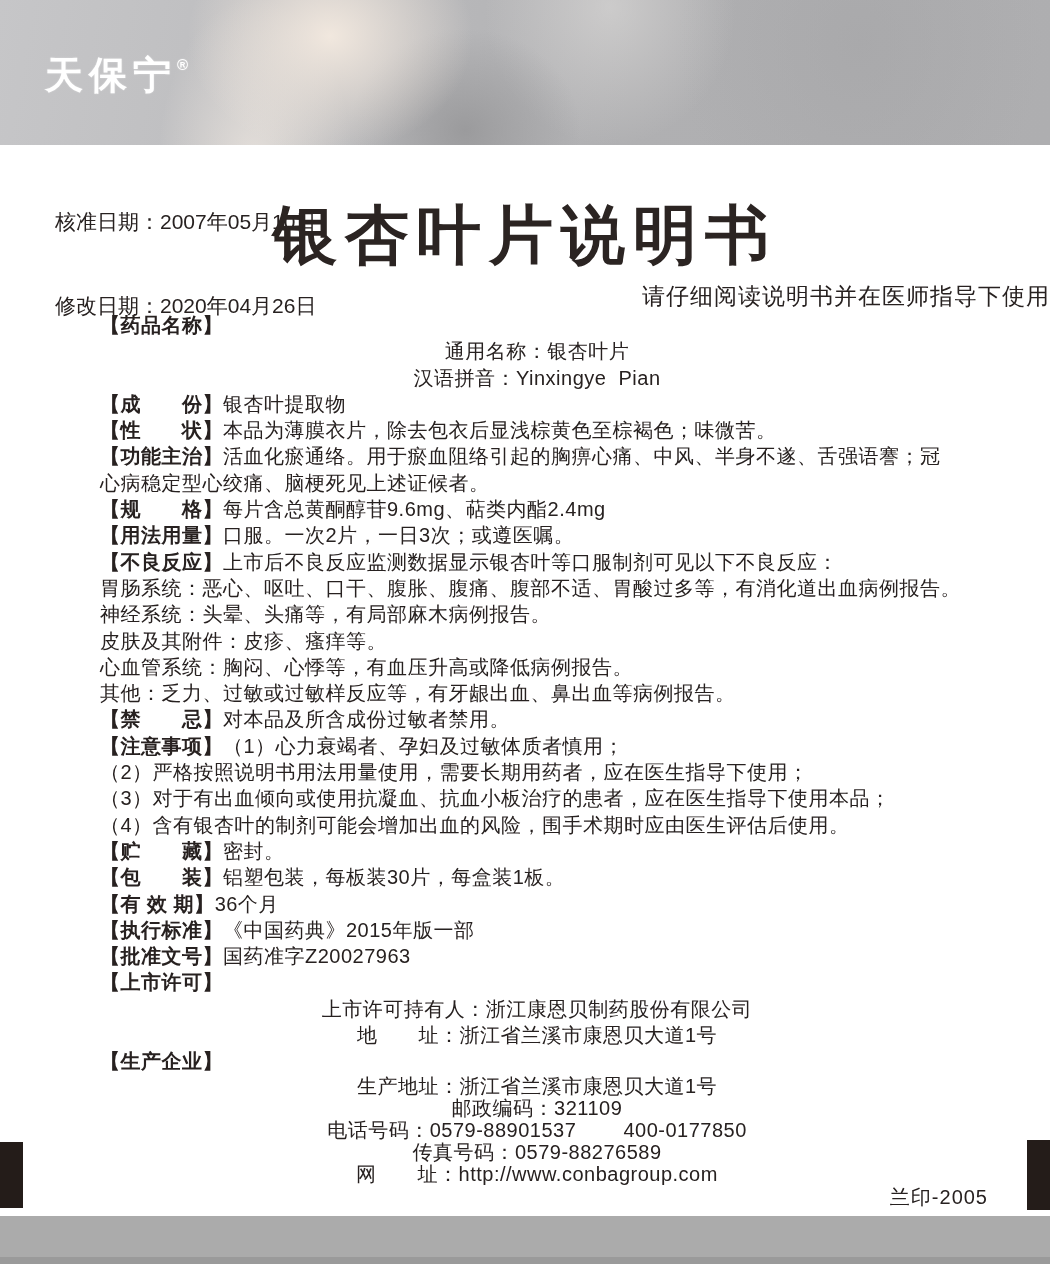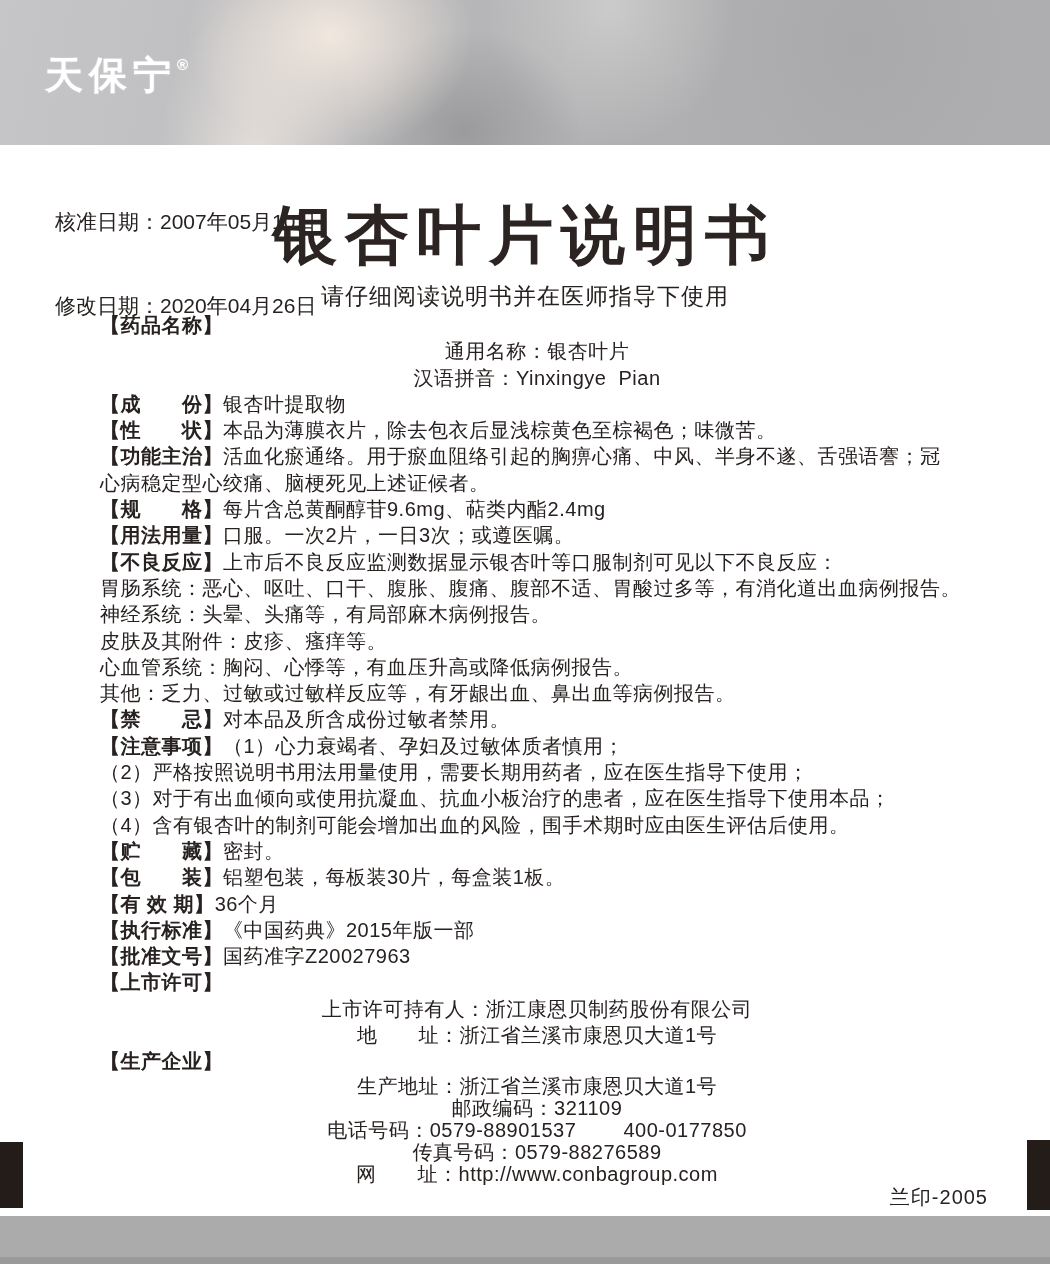--- a/index.html
+++ b/index.html
@@ -33,21 +33,21 @@
     font-size:21px; line-height:28px; white-space:pre;
   }
   
   .title {
     position:absolute; left:0; top:198px; width:1050px;
     text-align:center; font-size:64px; font-weight:bold;
     letter-spacing:8px; line-height:74px; color:#2b2422;
   }
   .subtitle {
     position:absolute; left:0; top:281px; width:1050px;
-    text-align:center; font-size:23px; letter-spacing:1px;
+    text-align:right; font-size:23px; letter-spacing:1px;
   }
   
   .body-lines {
     position:absolute; left:100px; top:312px; width:860px;
   }
   .line { font-size:20px; line-height:26.3px; white-space:pre; letter-spacing:0.5px; }
   .line .lbl { font-weight:bold; letter-spacing:0.5px; }
   .line.indent { padding-left:14px;text-align:center; }
   .line.tight { line-height:22px; }
   

